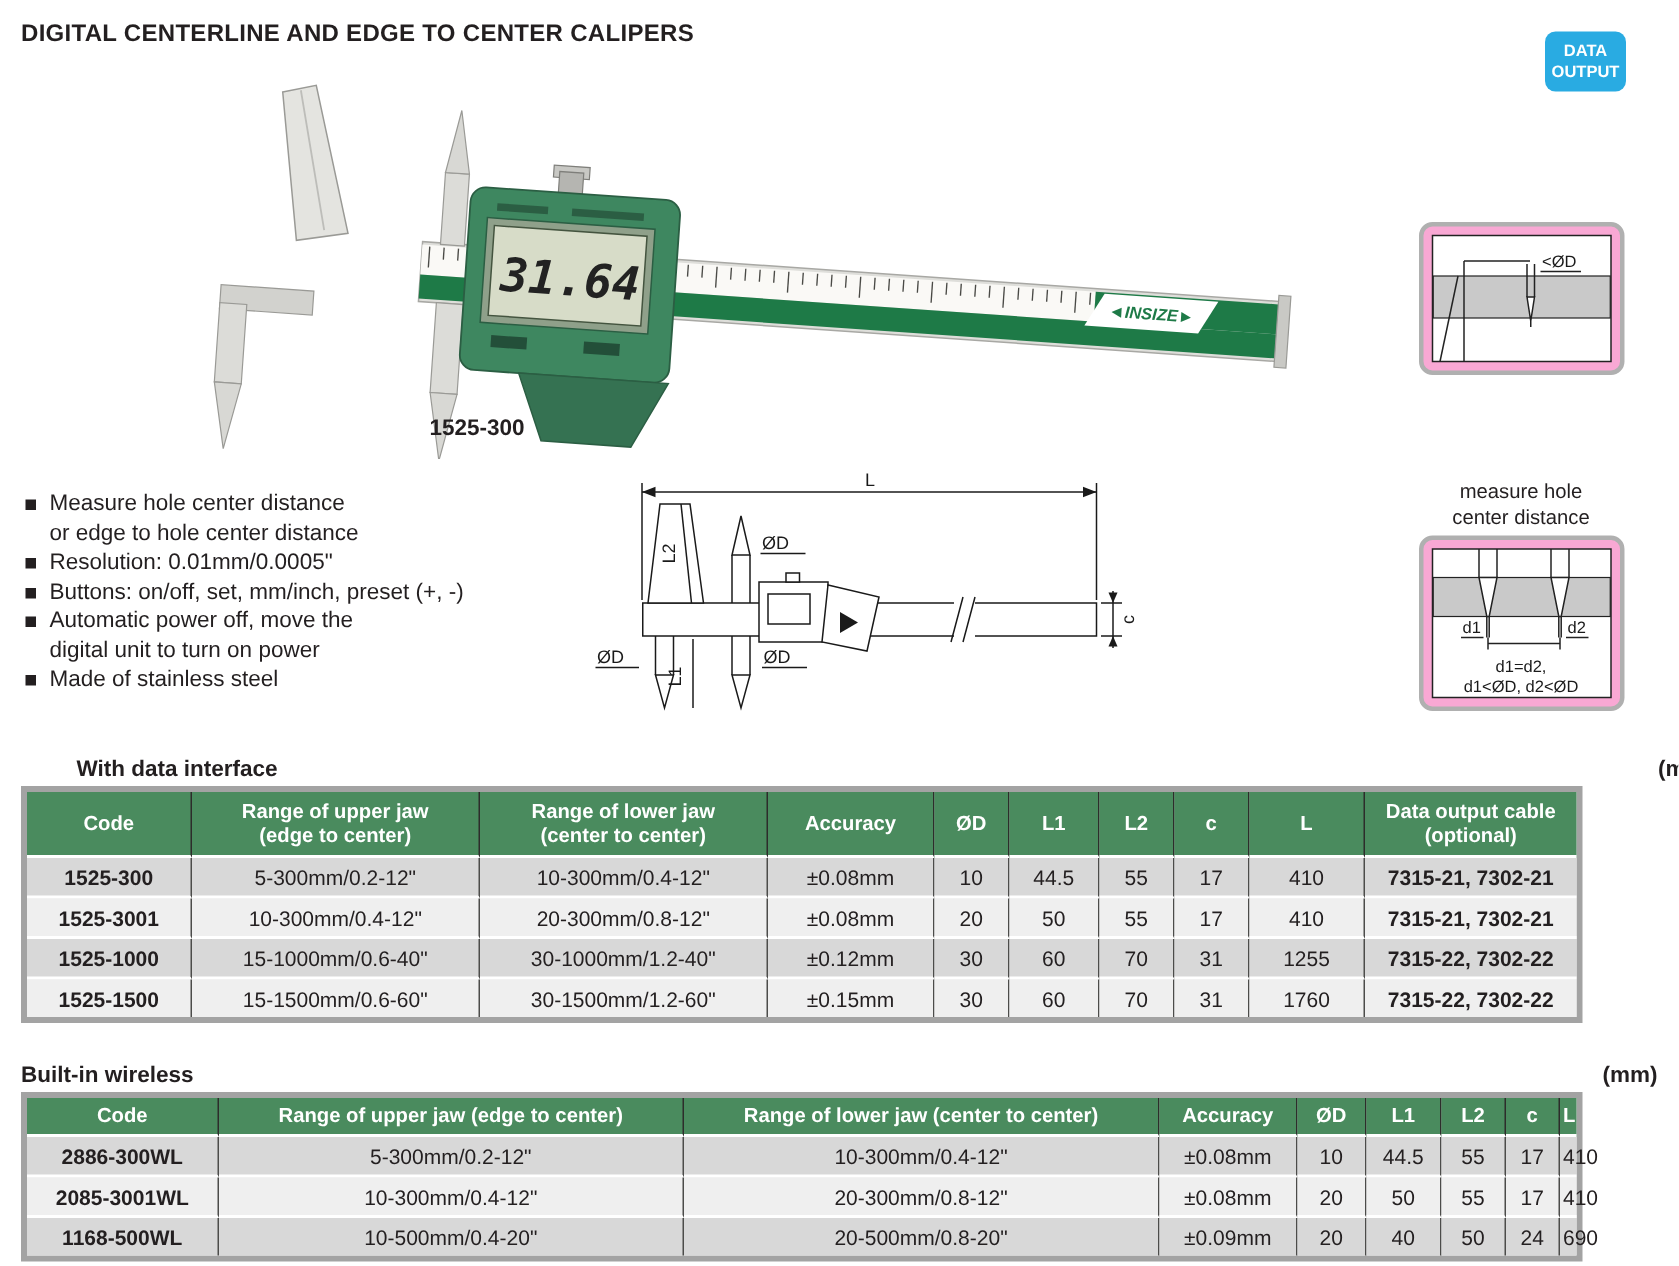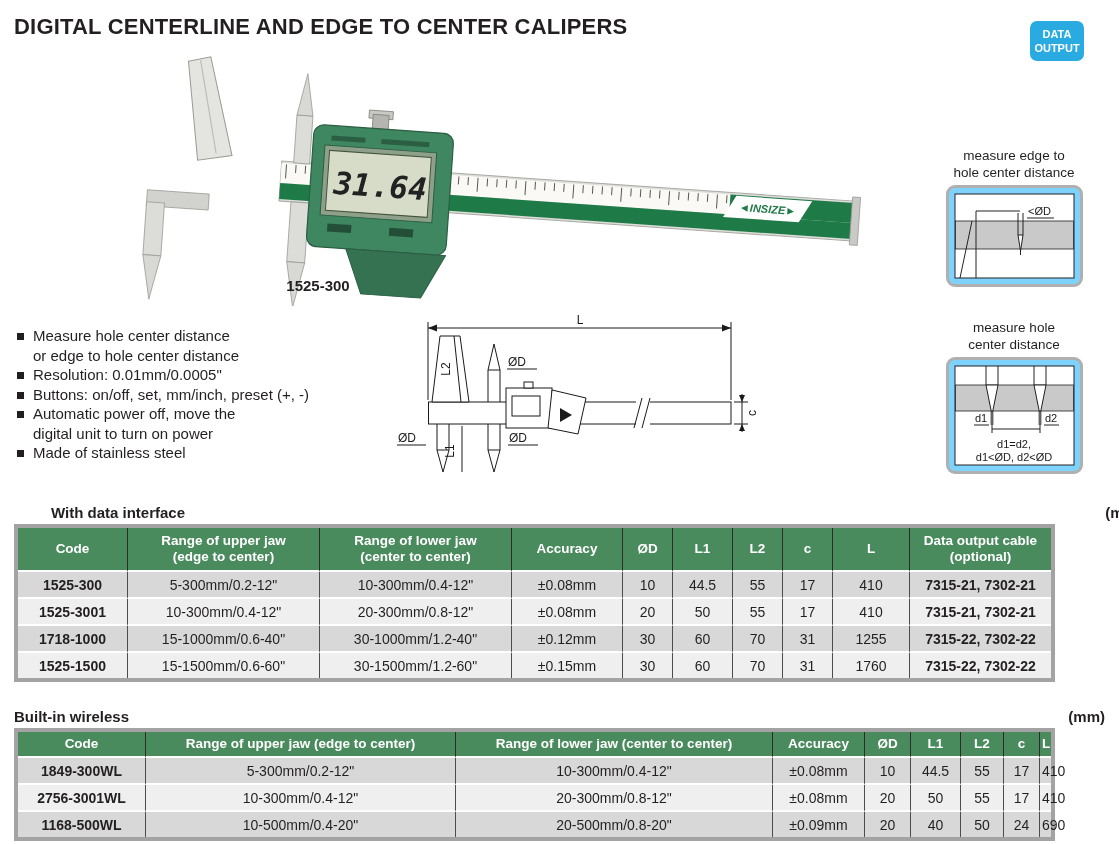--- a/index.html
+++ b/index.html
@@ -8,35 +8,35 @@
     --row-dark:#d8d8d8;
     --row-light:#efefef;
     --caliper-green:#3e8760;
     --scale-green:#1e7a47;
     --lcd-bg:#d7dcc8;
     --ink:#231f20;
   }
   html,body{margin:0;padding:0;background:#fff;}
   .page{position:relative;width:1119px;height:844px;background:#fff;overflow:hidden;
         font-family:"Liberation Sans",sans-serif;color:var(--ink);}
-  .page-title{position:absolute;left:14px;top:14px;margin:0;font-size:22px;font-weight:bold;letter-spacing:.2px;}
+  .page-title{position:absolute;left:14px;top:14px;margin:0;font-size:16px;font-weight:bold;letter-spacing:.2px;}
   .badge{position:absolute;left:1030px;top:21px;width:54px;height:40px;background:var(--badge-blue);
          border-radius:7px;color:#fff;font-weight:bold;font-size:11px;line-height:14px;text-align:center;
          display:flex;align-items:center;justify-content:center;white-space:pre-line;}
   .product-photo{position:absolute;left:30px;top:56px;width:870px;height:250px;}
   .model-label{position:absolute;left:238px;top:277px;width:160px;text-align:center;font-weight:bold;font-size:15px;}
   .features{position:absolute;left:16px;top:326px;width:345px;margin:0;padding:0;list-style:none;}
   .feature-item{position:relative;padding-left:17px;font-size:15px;line-height:19.5px;white-space:pre-line;}
   .feature-item::before{content:"";position:absolute;left:1px;top:7px;width:7px;height:7px;background:var(--ink);}
   .tech-diagram{position:absolute;left:390px;top:312px;}
   .figure{position:absolute;width:152px;text-align:center;}
   .fig1{left:938px;top:148px;}
   .fig2{left:938px;top:320px;}
   .fig-caption{font-size:13.5px;line-height:16.5px;white-space:pre-line;margin-bottom:4px;}
-  .figure-box{width:125px;padding:3px;border:3px solid #b0b0b0;border-radius:9px;background:#7dd3fc;margin:0 auto;}
+  .figure-box{width:125px;padding:3px;border:3px solid #b0b0b0;border-radius:9px;background:#f9a8d4;margin:0 auto;}
   .figure-box svg{display:block;}
   .section-row{position:absolute;left:14px;width:1091px;display:flex;justify-content:space-between;
                font-weight:bold;font-size:15px;}
   .sec1{top:504px;margin-left:37px;} .sec2{top:708px;}
   table.data-table{position:absolute;left:14px;width:1041px;border:4px solid #a3a3a3;border-collapse:separate;
         border-spacing:0;table-layout:fixed;font-size:14px;}
   .t1{top:524px;} .t2{top:728px;}
   .data-table th{background:var(--header-green);color:#fff;font-weight:bold;font-size:13.5px;line-height:16px;
         white-space:pre-line;padding:4px 2px;border-right:1px solid #2d2d2b;border-bottom:2px solid #fff;
         vertical-align:middle;}
@@ -222,22 +222,20 @@
       <text class="diag-text" x="60" y="57" text-anchor="middle" transform="rotate(-90 60 57)">L2</text>
       <text class="diag-text" x="64" y="139" text-anchor="middle" transform="rotate(-90 64 139)">L1</text>
       <text class="diag-text" x="366" y="101" text-anchor="middle" transform="rotate(-90 366 101)">c</text>
       <text class="diag-text" x="118" y="54">ØD</text>
       <text class="diag-text" x="8" y="130">ØD</text>
       <text class="diag-text" x="119" y="130">ØD</text>
     </svg>
   </div>
 
   <div class="figure fig1">
-    <div class="fig-caption">measure edge to
-hole center distance</div>
     <div class="figure-box">
       <svg width="125" height="90" viewBox="0 0 125 90">
         <rect x="3" y="3" width="119" height="84" fill="#fff" stroke="#222" stroke-width="1"></rect>
         <rect x="3.5" y="30" width="118" height="28" fill="#c9c9c9" stroke="#222" stroke-width="0.8"></rect>
         <g stroke="#222" stroke-width="1" fill="none">
           <line x1="20" y1="30" x2="8" y2="87"></line>
           <line x1="24" y1="20" x2="24" y2="87"></line>
           <line x1="24" y1="20" x2="68" y2="20"></line>
           <line x1="66" y1="22" x2="66" y2="44"></line>
           <line x1="71" y1="22" x2="71" y2="44"></line>
@@ -335,21 +333,21 @@
           <td>20-300mm/0.8-12"</td>
           <td>±0.08mm</td>
           <td>20</td>
           <td>50</td>
           <td>55</td>
           <td>17</td>
           <td>410</td>
           <td>7315-21, 7302-21</td>
         </tr>
         <tr>
-          <td>1718-1000</td>
+          <td>1525-1000</td>
           <td>15-1000mm/0.6-40"</td>
           <td>30-1000mm/1.2-40"</td>
           <td>±0.12mm</td>
           <td>30</td>
           <td>60</td>
           <td>70</td>
           <td>31</td>
           <td>1255</td>
           <td>7315-22, 7302-22</td>
         </tr>
@@ -392,32 +390,32 @@
           <th>Accuracy</th>
           <th>ØD</th>
           <th>L1</th>
           <th>L2</th>
           <th>c</th>
           <th>L</th>
         </tr>
       </thead>
     <tbody>
         <tr>
-          <td>1849-300WL</td>
+          <td>2886-300WL</td>
           <td>5-300mm/0.2-12"</td>
           <td>10-300mm/0.4-12"</td>
           <td>±0.08mm</td>
           <td>10</td>
           <td>44.5</td>
           <td>55</td>
           <td>17</td>
           <td>410</td>
         </tr>
         <tr>
-          <td>2756-3001WL</td>
+          <td>2085-3001WL</td>
           <td>10-300mm/0.4-12"</td>
           <td>20-300mm/0.8-12"</td>
           <td>±0.08mm</td>
           <td>20</td>
           <td>50</td>
           <td>55</td>
           <td>17</td>
           <td>410</td>
         </tr>
         <tr>

